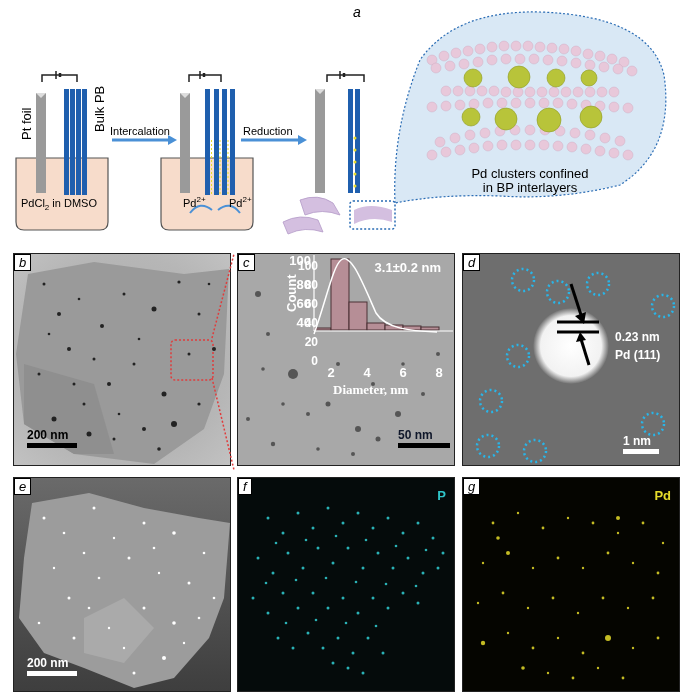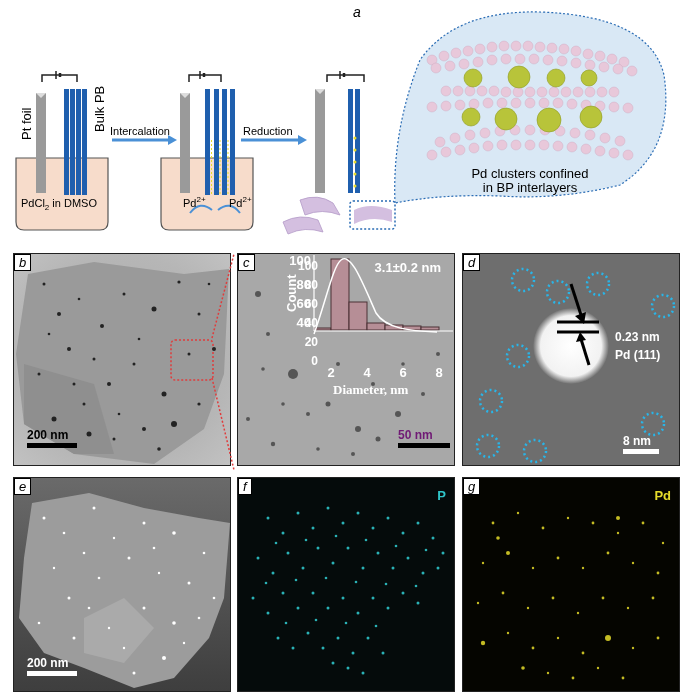--- a/index.html
+++ b/index.html
@@ -302,21 +302,21 @@
   <span class="abs" style="left:95px;top:128px;color:#fff;font-weight:bold;font-size:13px;font-family:Liberation Serif, serif;">Diameter, nm</span>
   <span class="abs" style="left:46px;top:58px;color:#fff;font-weight:bold;font-size:13px;transform:rotate(-90deg);transform-origin:left top;">Count</span>
   <div class="abs" style="left:56px;top:3px;color:#fff;font-weight:bold;font-size:12px;line-height:19px;text-align:right;width:24px;">
     <div>100</div>
       <div>80</div>
       <div>60</div>
       <div>40</div>
       <div>20</div>
       <div>0</div>
   </div>
-  <div class="scalebar" style="left:160px;top:174px;width:52px;color:#701a75;">
+  <div class="scalebar" style="left:160px;top:174px;width:52px;color:#0f172a;">
     <span>50 nm</span>
     <div class="bar" style="background:#000;"></div>
   </div>
 </div>
 
 <div class="panel" style="left:462px;top:253px;width:216px;height:211px;background:#6e6e6e;">
   <svg class="abs" style="left:0;top:0;" width="216" height="211">
     <defs>
       <radialGradient id="glow" cx="50%" cy="50%" r="50%">
         <stop offset="0%" stop-color="#fff"></stop>
@@ -340,21 +340,21 @@
     <path d="M112 62 L121 70 L123 58 Z" fill="#000"></path>
     <line x1="126" y1="111" x2="118" y2="85" stroke="#000" stroke-width="3"></line>
     <path d="M113 88 L117 78 L123 86 Z" fill="#000"></path>
     <line x1="94" y1="68" x2="136" y2="68" stroke="#000" stroke-width="3"></line>
     <line x1="94" y1="78" x2="136" y2="78" stroke="#000" stroke-width="3"></line>
   </svg>
   <span class="panel-label">d</span>
   <span class="abs" style="left:152px;top:76px;color:#fff;font-weight:bold;font-size:12px;">0.23 nm</span>
   <span class="abs" style="left:152px;top:94px;color:#fff;font-weight:bold;font-size:12px;">Pd (111)</span>
   <div class="scalebar" style="left:160px;top:180px;width:36px;color:#fff;">
-    <span>8 nm</span>
+    <span>1 nm</span>
     <div class="bar" style="background:#fff;"></div>
   </div>
 </div>
 
 <div class="panel" style="left:13px;top:477px;width:216px;height:213px;background:linear-gradient(180deg,#6a6a6a,#3e3e3e);">
   <svg class="abs" style="left:0;top:0;" width="216" height="213">
     <path d="M18 25 L75 15 L130 30 L185 40 L216 45 L210 120 L195 160 L160 200 L120 210 L70 190 L30 175 L5 140 L10 80 Z" fill="#9c9c9c"></path>
     <path d="M70 140 L110 120 L140 150 L110 185 L70 175 Z" fill="#aaaaaa"></path>
     <g fill="#fff">
       <circle cx="30" cy="40" r="1.5"></circle>

